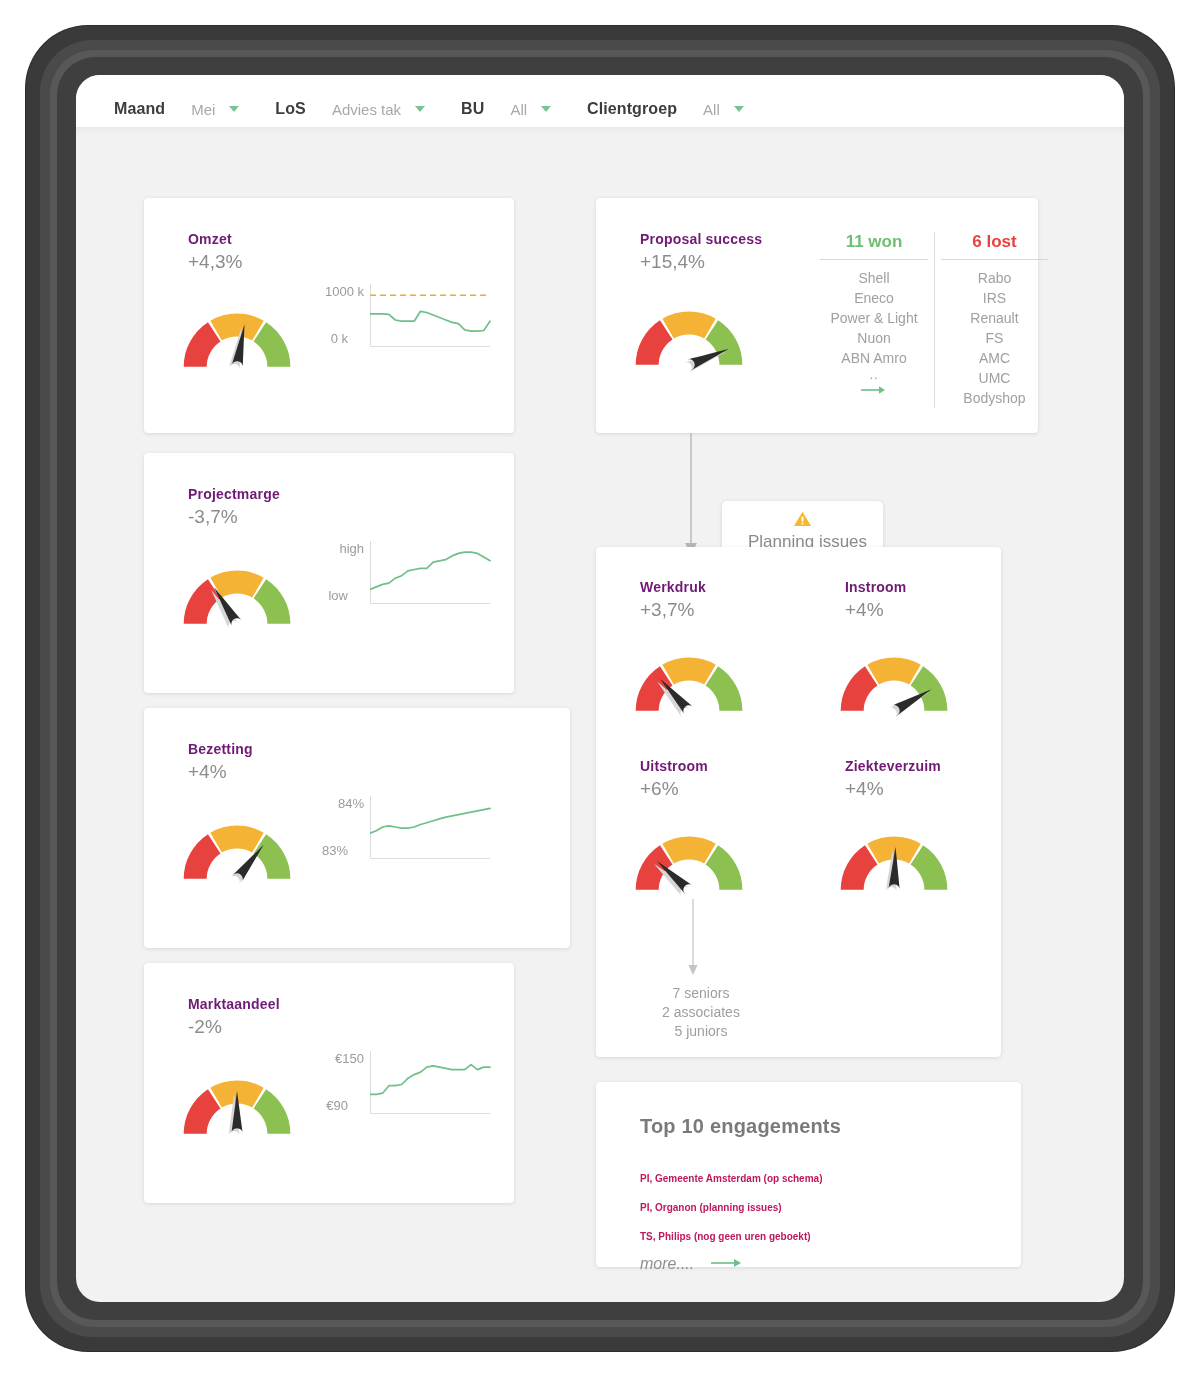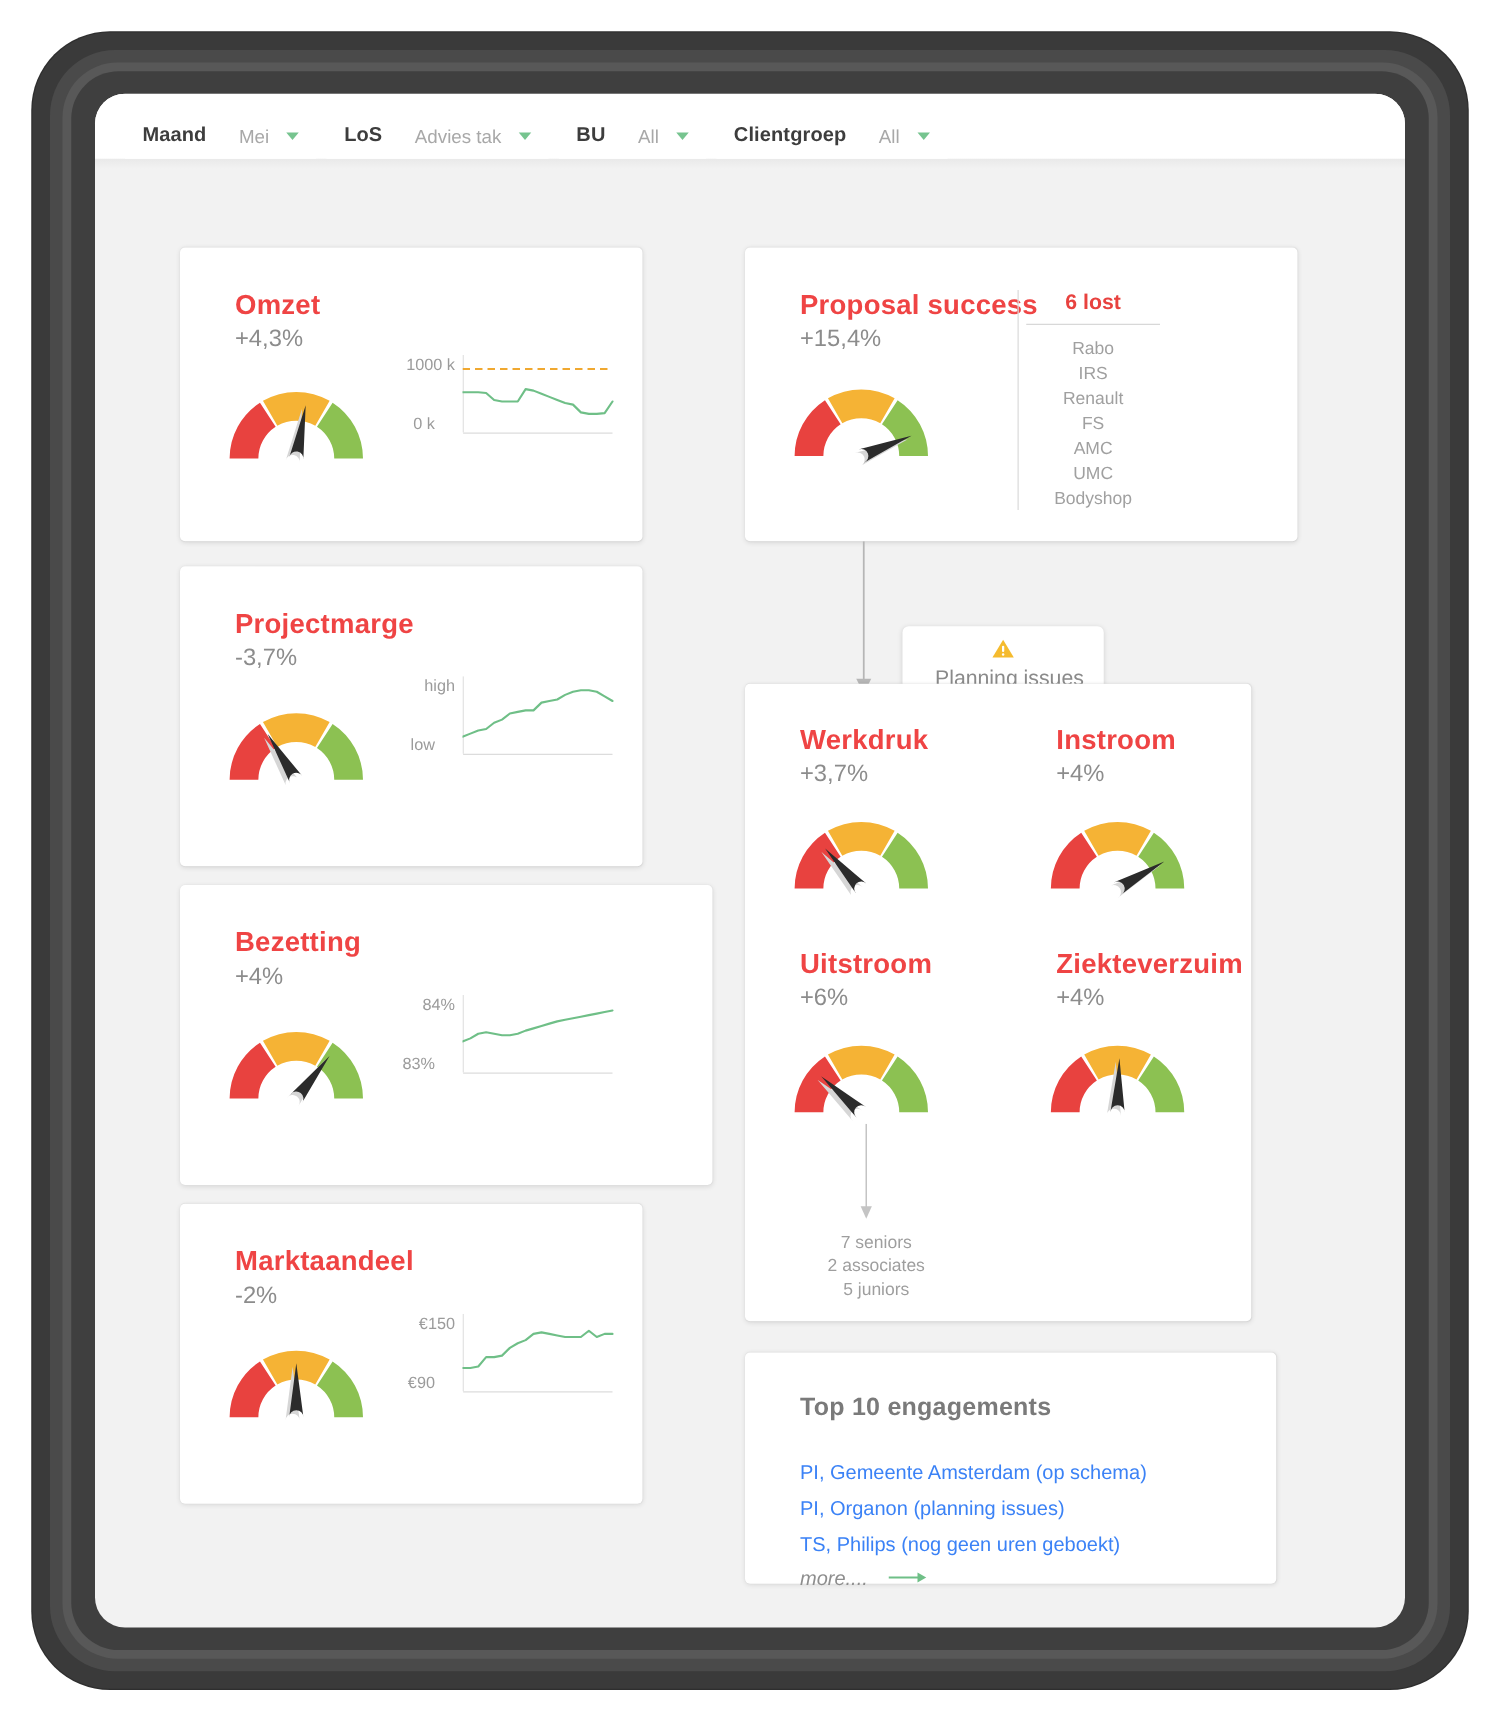--- a/index.html
+++ b/index.html
@@ -87,21 +87,21 @@
   .canvas { position: absolute; left: 0; top: 52px; right: 0; bottom: 0; }
 
   .card {
     position: absolute;
     background: #ffffff;
     border-radius: 4px;
     box-shadow: 0 1px 4px rgba(0,0,0,0.10), 0 0 1px rgba(0,0,0,0.06);
   }
 
   .kpi-title {
-    font-size: 22px; color: #ef4444; font-weight: bold;
+    font-size: 14px; color: #701a75; font-weight: bold;
     letter-spacing: 0.2px;
   }
   .kpi-delta {
     font-size: 19px; color: #8c8c8c; margin-top: 4px;
   }
   .kpi-head { position: absolute; }
 
   
   .gauge { position: absolute; }
   .gauge svg { display: block; overflow: visible; }
@@ -155,21 +155,21 @@
   }
 
   
   .eng-title {
     position: absolute;
     font-size: 20px; font-weight: bold; color: #7a7a7a;
     letter-spacing: 0.2px;
   }
   .eng-list { position: absolute; }
   .eng-item {
-    font-size: 16px; color: #3b82f6; line-height: 29px;
+    font-size: 10px; color: #be185d; line-height: 29px; font-weight: bold;
   }
   .eng-more {
     display: flex; align-items: center;
     font-size: 16px; color: #8e8e8e; font-style: italic;
     margin-top: 4px;
   }
   .eng-more-arrow { margin-left: 16px; }
 </style>
 </head>
 <body>
@@ -352,20 +352,40 @@
                     <path d="M 30.36000000000001 12.66888445406235 A 53.36 53.36 0 0 1 83.72 12.668884454062358 L 72.22 32.587468741104445 A 30.360000000000003 30.360000000000003 0 0 0 41.86000000000001 32.587468741104445 Z" fill="#f5b335"></path>
                     <path d="M 86.10193890840185 14.128538494432185 A 53.36 53.36 0 0 1 110.4 58.88 L 87.4 58.88 A 30.360000000000003 30.360000000000003 0 0 0 73.57524110305623 33.41796155717693 Z" fill="#8cc152"></path>
        <g transform="translate(-2.9440000000000004,2.7600000000000002)">
          <path d="M 59.176756008844364 64.16865670644896 Q 97.13142987146789 42.68201090069597 97.13142987146789 42.68201090069597 Q 54.903243991155634 53.59134329355105 54.903243991155634 53.59134329355105 A 5.704000000000001 5.704000000000001 0 0 1 59.176756008844364 64.16865670644896 Z" fill="#d6d6d6"></path>
        </g>
        <path d="M 59.176756008844364 64.16865670644896 Q 97.13142987146789 42.68201090069597 97.13142987146789 42.68201090069597 Q 54.903243991155634 53.59134329355105 54.903243991155634 53.59134329355105 A 5.704000000000001 5.704000000000001 0 0 1 59.176756008844364 64.16865670644896 Z" fill="#2b2b2b"></path>
      </svg>
                 </div>
 
           <div class="prop-table" style="left:218px; top:34px;">
+            <div class="prop-col">
+              <div class="prop-head won">11 won</div>
+              <div class="prop-rule"></div>
+              <div id="won-items">
+                      <div class="prop-item">Shell</div>
+                      <div class="prop-item">Eneco</div>
+                      <div class="prop-item">Power &amp; Light</div>
+                      <div class="prop-item">Nuon</div>
+                      <div class="prop-item">ABN Amro</div>
+                    </div>
+              <div class="prop-more">
+                <div class="prop-dots">..</div>
+                <div class="arrow-green">
+                  <svg width="28" height="12" viewBox="0 0 28 12">
+                    <line x1="1" y1="6" x2="20" y2="6" stroke="#6fbf87" stroke-width="1.6"></line>
+                    <path d="M19 2.2 L25 6 L19 9.8 Z" fill="#6fbf87"></path>
+                  </svg>
+                </div>
+              </div>
+            </div>
             <div class="prop-col right">
               <div class="prop-head lost">6 lost</div>
               <div class="prop-rule"></div>
               <div id="lost-items">
                       <div class="prop-item">Rabo</div>
                       <div class="prop-item">IRS</div>
                       <div class="prop-item">Renault</div>
                       <div class="prop-item">FS</div>
                       <div class="prop-item">AMC</div>
                       <div class="prop-item">UMC</div>

